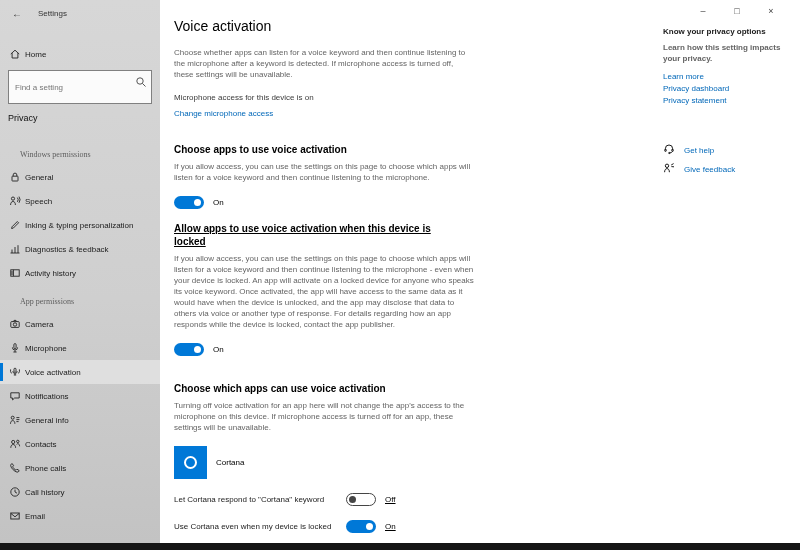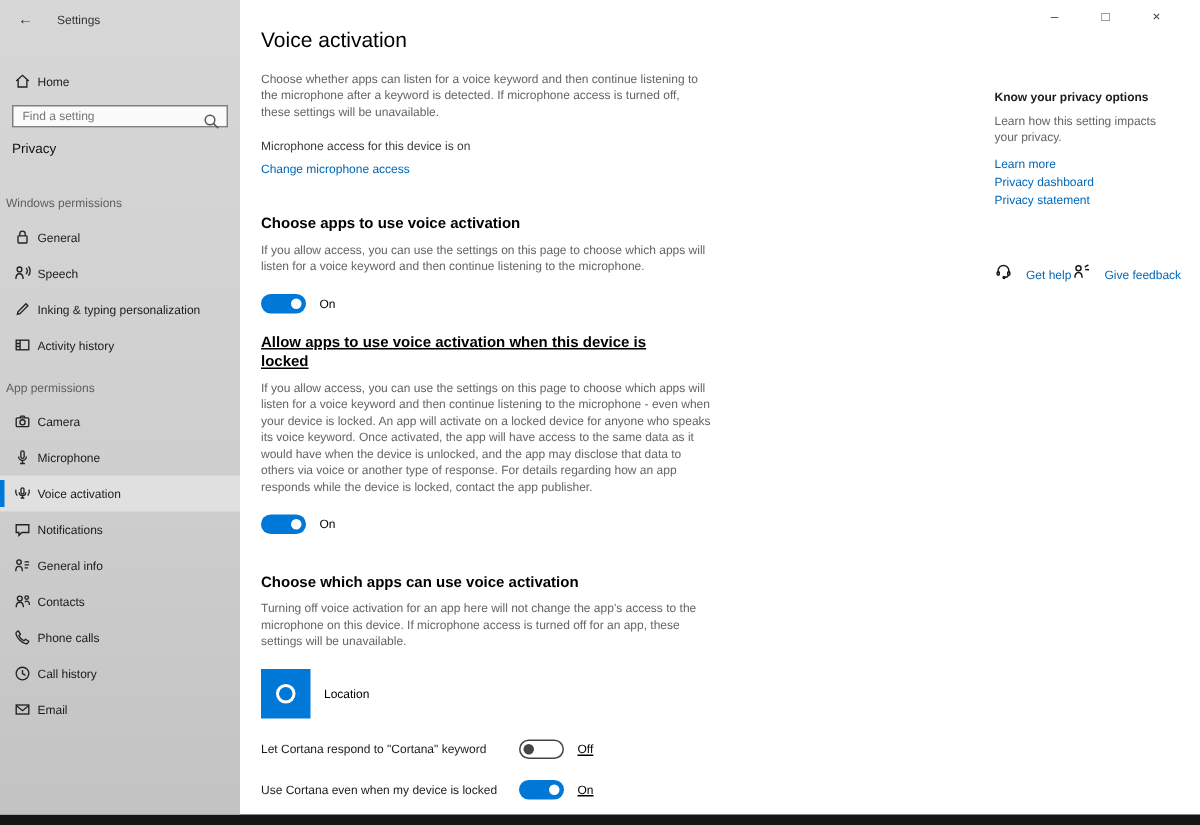--- a/index.html
+++ b/index.html
@@ -19,30 +19,30 @@
   .app-title { font-size:8px; color:#333; }
   .srow { display:flex; align-items:center; height:24px; padding-left:8px; position:relative; }
   .srow .ic { width:13px; display:flex; justify-content:center; margin-right:4px; flex:0 0 13px; }
   .srow .lbl { font-size:8px; color:#1b1b1b; white-space:nowrap; }
   .srow.home { height:20px; margin-top:24px; }
   .srow.selected { background:rgba(255,255,255,0.38); }
   .srow.selected::before {
     content:""; position:absolute; left:0; top:3px; bottom:3px; width:3px; background:#0078d7;
   }
   .searchbox {
-    margin:6px 8px 0 8px; height:15px; background:#fbfbfb; border:1px solid #808080;
+    margin:6px 8px 0 8px; height:34px; background:#fbfbfb; border:1px solid #808080;
     display:flex; align-items:flex-start; position:relative;
   }
   .searchbox input {
     border:none; outline:none; background:transparent; width:100%; height:100%;
     font-size:8px; color:#333; padding:0 16px 0 6px; font-family:inherit;
   }
   .searchbox .mag { position:absolute; right:4px; top:3px; }
   .side-page-title { font-size:9px; font-weight:normal; color:#111; padding-left:8px; margin-top:9px; }
-  .group-label { font-size:8px; color:#5e5e5e; padding-left:4px; margin-top:27px; margin-bottom:6px; }
+  .group-label { font-size:8px; color:#5e5e5e; padding-left:20px; margin-top:27px; margin-bottom:6px;font-family:Liberation Serif, serif; }
   .group-label.second { margin-top:12px; }
   svg.sic { stroke:#222; fill:none; stroke-width:0.9; }
 
   
   .main { position:absolute; left:160px; right:0; top:0; bottom:7px; background:#fff; }
   .win-controls { position:absolute; top:0; right:12px; display:flex; z-index:5; }
   .win-btn { width:34px; height:22px; display:flex; align-items:center; justify-content:center;
     font-size:9px; color:#444; }
   .content { position:absolute; left:14px; top:18px; width:320px; }
   h1.page-title { font-size:14px; font-weight:400; color:#000; }
@@ -65,25 +65,25 @@
   .tstate { font-size:8px; color:#000; }
   .app-row { display:flex; align-items:center; gap:9px; margin-top:13px; }
   .cortana-tile { width:33px; height:33px; background:#0078d7; display:flex; align-items:center; justify-content:center; flex:0 0 33px; }
   .cortana-ring { width:13px; height:13px; border:2.5px solid #fff; border-radius:50%; }
   .app-name { font-size:8px; color:#000; }
   .setting-row { display:flex; align-items:center; margin-top:14px; }
   .setting-row .slabel { font-size:8px; color:#1b1b1b; flex:0 0 172px; }
   .setting-row .tstate { margin-left:9px;text-decoration:underline; }
 
   
-  .aside { position:absolute; left:503px; top:60px; width:125px; }
+  .aside { position:absolute; left:503px; top:27px; width:125px; }
   .aside-h { font-size:8px; font-weight:bold; color:#1b1b1b; }
-  .aside-desc { margin-top:6px; max-width:118px; }
+  .aside-desc { margin-top:6px; max-width:118px;font-weight:bold; }
   .aside-links { margin-top:8px; display:flex; flex-direction:column; gap:3px; }
-  .help-rows { margin-top:36px; display:flex; flex-direction:row; gap:1px;text-align:right; }
+  .help-rows { margin-top:36px; display:flex; flex-direction:column; gap:1px;text-align:right; }
   .help-row { display:flex; align-items:center; gap:9px; }
   svg.aic { stroke:#1a1a1a; fill:none; stroke-width:1; }
   .taskbar { position:absolute; left:0; right:0; bottom:0; height:7px; background:#151515; }
 </style>
 </head>
 <body>
 
 <div class="window">
 
   <div class="sidebar">
@@ -138,20 +138,28 @@
       <span class="ic">
         <svg class="sic" width="12" height="12" viewBox="0 0 12 12">
             <path d="M3 7.8 L8.3 2.5 l1.3 1.3 L4.3 9.1 L2.6 9.5 Z"></path>
           </svg>
       </span>
       <span class="lbl">Inking &amp; typing personalization</span>
     </div>
     <div class="srow">
       <span class="ic">
         <svg class="sic" width="12" height="12" viewBox="0 0 12 12">
+            <path d="M3 10 V6.5 M6 10 V4 M9 10 V2.2 M1.5 10 h9"></path>
+          </svg>
+      </span>
+      <span class="lbl">Diagnostics &amp; feedback</span>
+    </div>
+    <div class="srow">
+      <span class="ic">
+        <svg class="sic" width="12" height="12" viewBox="0 0 12 12">
             <rect x="1.8" y="2.8" width="8.4" height="6.4"></rect>
             <path d="M4.4 2.8 V9.2 M1.8 5 h2.6 M1.8 7 h2.6"></path>
           </svg>
       </span>
       <span class="lbl">Activity history</span>
     </div>
 
     <div class="group-label second">App permissions</div>
 
     <div class="srow">
@@ -274,21 +282,21 @@
         <span class="tstate">On</span>
       </div>
 
       <h2 class="section-h h-apps">Choose which apps can use voice activation</h2>
       <p class="body sec-desc">Turning off voice activation for an app here will not change the app's access to the microphone on this device. If microphone access is turned off for an app, these settings will be unavailable.</p>
 
       <div class="app-row">
         <span class="cortana-tile">
             <span class="cortana-ring"></span>
           </span>
-        <span class="app-name">Location</span>
+        <span class="app-name">Cortana</span>
       </div>
 
       <div class="setting-row">
         <span class="slabel">Let Cortana respond to "Cortana" keyword</span>
         <span class="toggle off">
             <span class="knob"></span>
           </span>
         <span class="tstate">Off</span>
       </div>
       <div class="setting-row">

